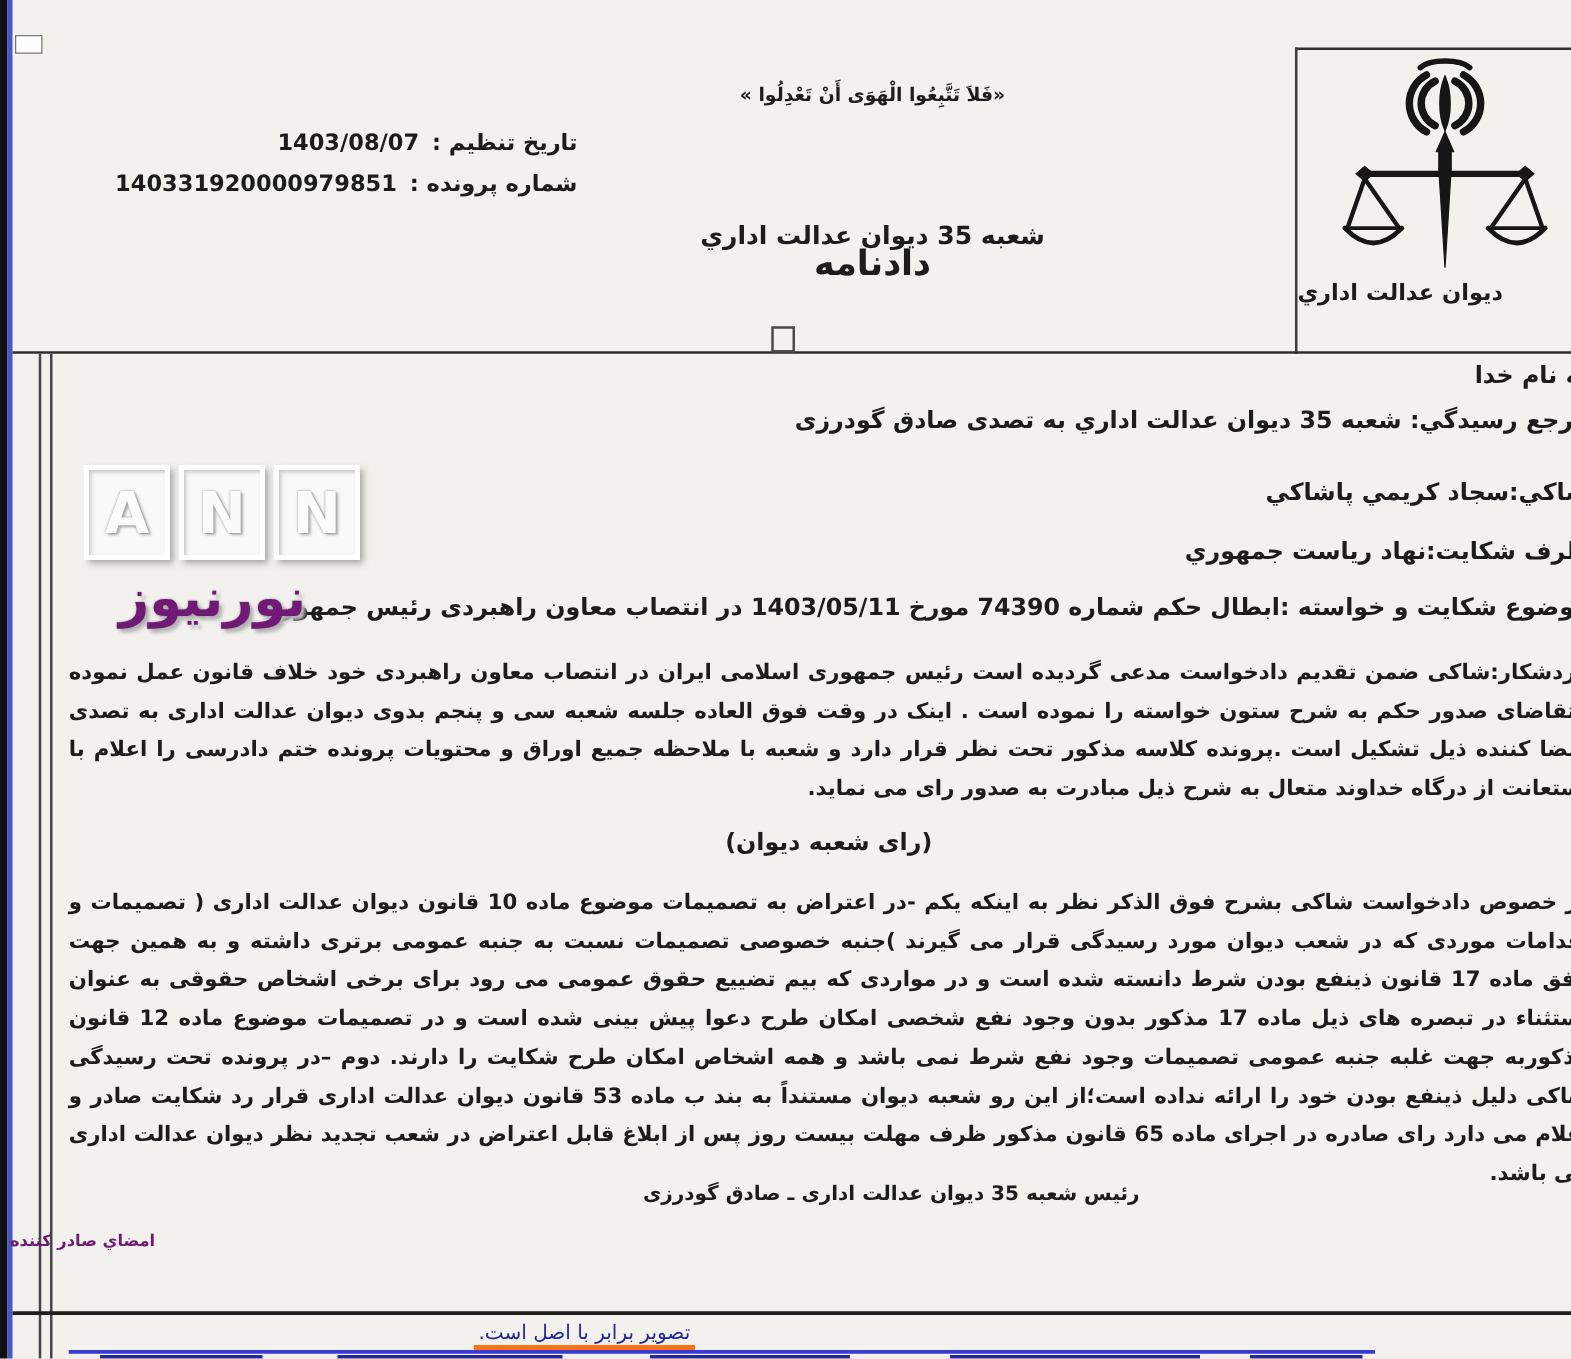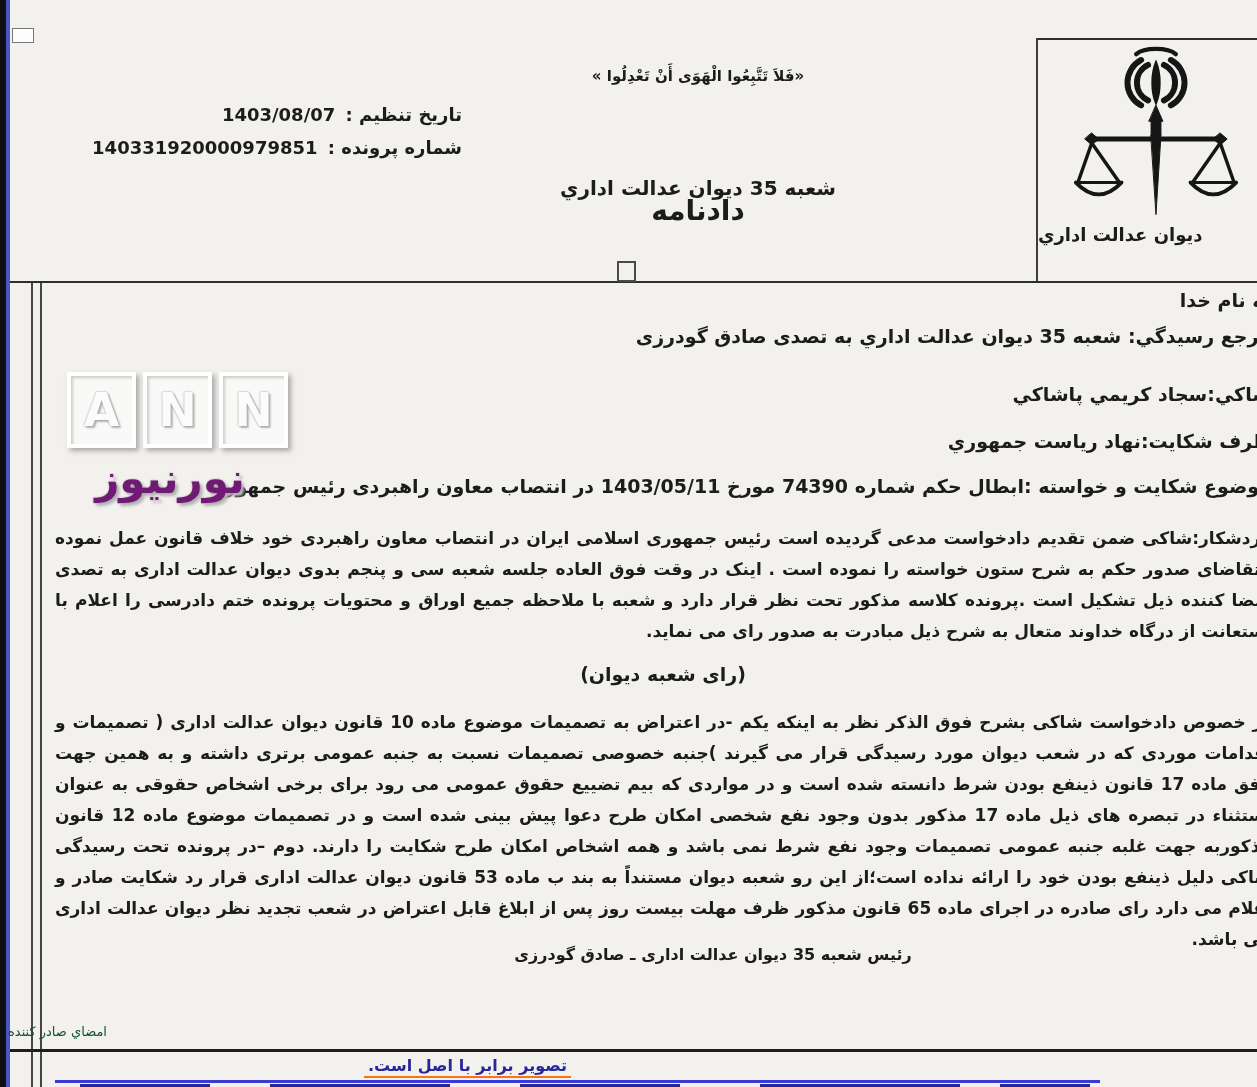--- a/index.html
+++ b/index.html
@@ -52,28 +52,28 @@
   .l-basmala{top:4px;}
   .l-authority{top:40px;}
   .l-plaintiff{top:98px;}
   .l-respondent{top:145px;}
   .l-subject{top:190px;}
   .p-procedure{top:238px;}
   .h-ruling{top:378px;font-size:19px;}
   .p-ruling{top:422px;}
   .l-signature{top:660px;right:250px;left:350px;text-align:center;font-size:16px;}
 
-  .issuer-label{position:absolute;left:8px;top:1024px;width:150px;direction:rtl;text-align:left;
-                color:#14532d;font-size:13px;font-weight:normal;}
+  .issuer-label{position:absolute;left:8px;top:986px;width:150px;direction:rtl;text-align:left;
+                color:#701a75;font-size:13px;font-weight:bold;}
 
   
   .footer-rule{position:absolute;left:10px;right:0;top:1049px;height:3px;background:#1e1e1e;}
   .certified{position:absolute;left:0;top:1056px;width:935px;text-align:center;direction:rtl;}
-  .certified span{display:inline-block;font-weight:bold;font-size:16px;color:#27279b;
-                  border-bottom:2px solid #f97316;padding:0 4px 1px 4px;}
+  .certified span{display:inline-block;font-weight:normal;font-size:16px;color:#27279b;
+                  border-bottom:6px solid #f97316;padding:0 4px 1px 4px;}
   .footer-blue-line{position:absolute;left:55px;top:1080px;width:1045px;height:3px;background:#3a3ad6;}
   .cut-dash{position:absolute;top:1084px;height:3px;background:#27279b;}
   .cd1{left:80px;width:130px;} .cd2{left:270px;width:180px;} .cd3{left:520px;width:160px;}
   .cd4{left:760px;width:200px;} .cd5{left:1000px;width:90px;}
 </style>
 </head>
 <body>
 
 <div class="page">
 

